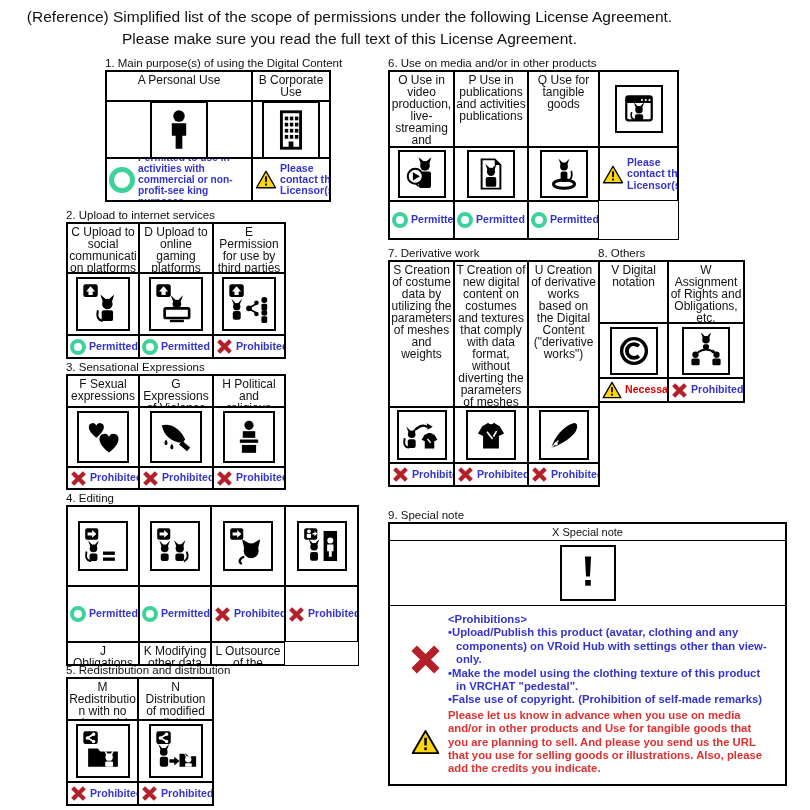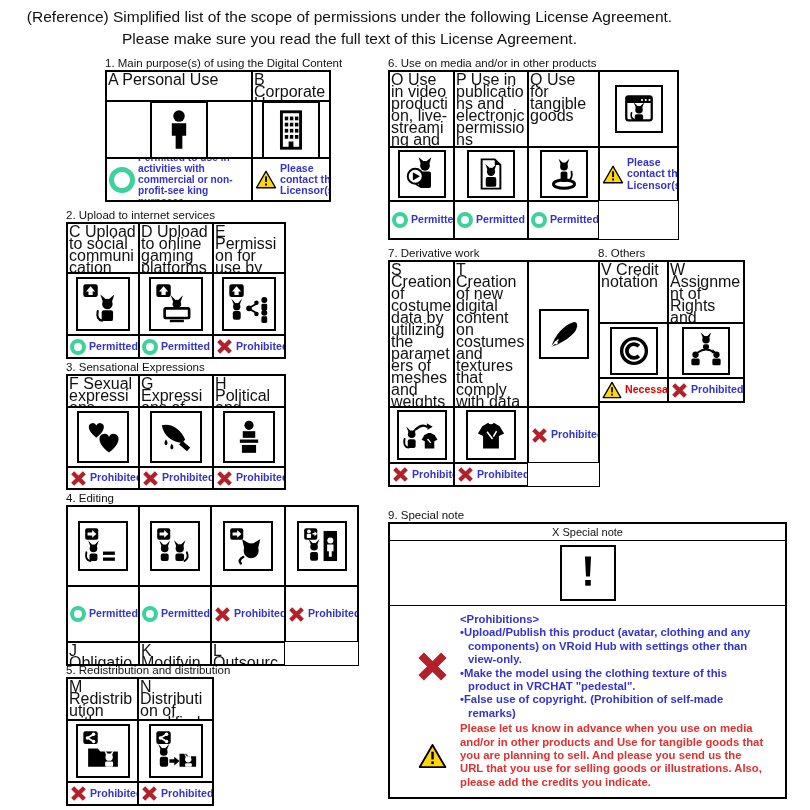--- a/index.html
+++ b/index.html
@@ -7,33 +7,33 @@
     --nred:#e00000; --yellow:#ffd60a; --red2:#e03030;
   }
   html,body{margin:0;padding:0;background:#fff;}
   body{font-family:"Liberation Sans",sans-serif;color:#111;}
   #page{position:relative;width:810px;height:810px;background:#fff;overflow:hidden;}
   .title{position:absolute;left:0;width:699px;text-align:center;font-size:15.5px;color:#111;white-space:nowrap;}
   .section{position:absolute;}
   .slabel{font-size:11.5px;color:#111;margin-bottom:1px;white-space:nowrap;}
   .ptable{display:grid;grid-auto-flow:column;border:1.5px solid #000;background:#fff;width:max-content;}
   .ptable>div{border:1px solid #000;overflow:hidden;background:#fff;}
-  .hdr{font-size:16px;line-height:12px;text-align:left;padding:2px 1px;overflow-wrap:break-word;}
+  .hdr{font-size:12px;line-height:12px;text-align:center;padding:2px 1px;overflow-wrap:break-word;}
   .ico{display:flex;align-items:center;justify-content:center;}
   .iconbox{border:2.5px solid #000;display:flex;align-items:center;justify-content:center;background:#fff;flex:none;}
   .sta{display:flex;align-items:center;gap:3px;padding:1px 2px;font-weight:bold;font-size:10.6px;line-height:11.2px;color:var(--blue);}
   .sta .lbl{text-align:left;}
   .sta.necessary{color:var(--nred);}
   .ring{border-radius:50%;border-style:solid;border-color:var(--green);flex:none;box-sizing:border-box;}
   
   .snbox{border:2px solid #000;background:#fff;}
   .snhead{border-bottom:1.5px solid #000;text-align:center;font-size:11px;padding:2px 0;}
   .snicon{border-bottom:1.5px solid #000;display:flex;justify-content:center;padding:4px 0;}
   .snbody{padding:5px 3px 6px 3px;}
-  .snrow{display:flex;align-items:center;gap:5px;margin:2px 16px;}
+  .snrow{display:flex;align-items:center;margin:2px 9px;}
   .snglyph{width:46px;display:flex;justify-content:center;flex:none;}
   .snblue{color:var(--blue);font-weight:bold;font-size:11.3px;line-height:13.4px;}
   .snred{color:var(--red2);font-weight:bold;font-size:11.3px;line-height:13.4px;}
   .bullet{padding-left:8px;text-indent:-8px;}
   .bullet::before{content:"\2022 ";}
 </style>
 </head>
 <body>
 
 <div id="page">
@@ -381,21 +381,21 @@
                 <path d="M21 40q-7 -1 -5 -11" fill="none" stroke="#000" stroke-width="2.4" stroke-linecap="round"></path>
                 <circle cx="15" cy="27" r="10" fill="#fff" stroke="#000" stroke-width="2.6"></circle>
                 <path d="M11.8 21.5l9.5 5.5-9.5 5.5z"></path>
               </svg>
             </div>
           </div>
           <div class="sta">
             <span class="ring" style="width:16px;height:16px;border-width:4px"></span>
             <span class="lbl">Permitted</span>
           </div>
-          <div class="hdr">P Use in publications and electronic permissions</div>
+          <div class="hdr">P Use in publications and activities publications</div>
           <div class="ico">
             <div class="iconbox" style="width:44px;height:44px">
               <svg viewBox="0 0 48 48" width="36" height="36" fill="#000" aria-hidden="true">
                 <path d="M11.5 4.5h17.5l7.5 7.5v31.5h-25z" fill="none" stroke="#000" stroke-width="2.6"></path>
                 <path d="M29 4.5l7.5 7.5H29z"></path>
                 <path d="M19.5 19L16.5 10.5L23 16.5Z"></path>
                 <path d="M28.5 19L31.5 10.5L25 16.5Z"></path>
                 <circle cx="24" cy="21" r="5.5"></circle>
                 <rect x="17" y="28" width="14" height="13" rx="2.5"></rect>
               </svg>
@@ -486,41 +486,42 @@
                 </g>
               </svg>
             </div>
           </div>
           <div class="sta">
             <svg viewBox="0 0 32 32" width="17" height="17" style="flex:none">
               <path d="M5 5 L27 27 M27 5 L5 27" stroke="#b3202a" stroke-width="8"></path>
             </svg>
             <span class="lbl">Prohibited</span>
           </div>
+          <div class="hdr">U Creation of derivative works based on the Digital Content ("derivative works")</div>
           <div class="ico">
             <div class="iconbox" style="width:46px;height:46px">
               <svg viewBox="0 0 48 48" width="38" height="38" fill="#000" aria-hidden="true">
                 <path d="M8 40C12 26 24 12 36 9c6-1 6 7 1 13C30 30 18 37 8 40Z"></path>
                 <circle cx="14" cy="35" r="2.2" fill="#fff"></circle>
                 <path d="M8 40l9-9" stroke="#fff" stroke-width="1.6"></path>
               </svg>
             </div>
           </div>
           <div class="sta">
             <svg viewBox="0 0 32 32" width="17" height="17" style="flex:none">
               <path d="M5 5 L27 27 M27 5 L5 27" stroke="#b3202a" stroke-width="8"></path>
             </svg>
             <span class="lbl">Prohibited</span>
           </div>
         </div>
       </div>
       <div class="section" style="left: 598px; top: 247px;">
         <div class="slabel">8. Others</div>
         <div class="ptable" style="grid-template-columns: 69px 76px; grid-template-rows: 62px 55px 24px;">
-          <div class="hdr">V Credit notation</div>
+          <div class="hdr">V Digital notation</div>
           <div class="ico">
             <div class="iconbox" style="width:44px;height:44px">
               <svg viewBox="0 0 48 48" width="36" height="36" fill="#000" aria-hidden="true">
                 <circle cx="24" cy="24" r="16.5" fill="none" stroke="#000" stroke-width="4.5"></circle>
                 <path d="M30.5 30.5a9.3 9.3 0 1 1 0-13" fill="none" stroke="#000" stroke-width="5"></path>
               </svg>
             </div>
           </div>
           <div class="sta necessary">
             <svg viewBox="0 0 34 30" width="20" height="18" style="flex:none">

